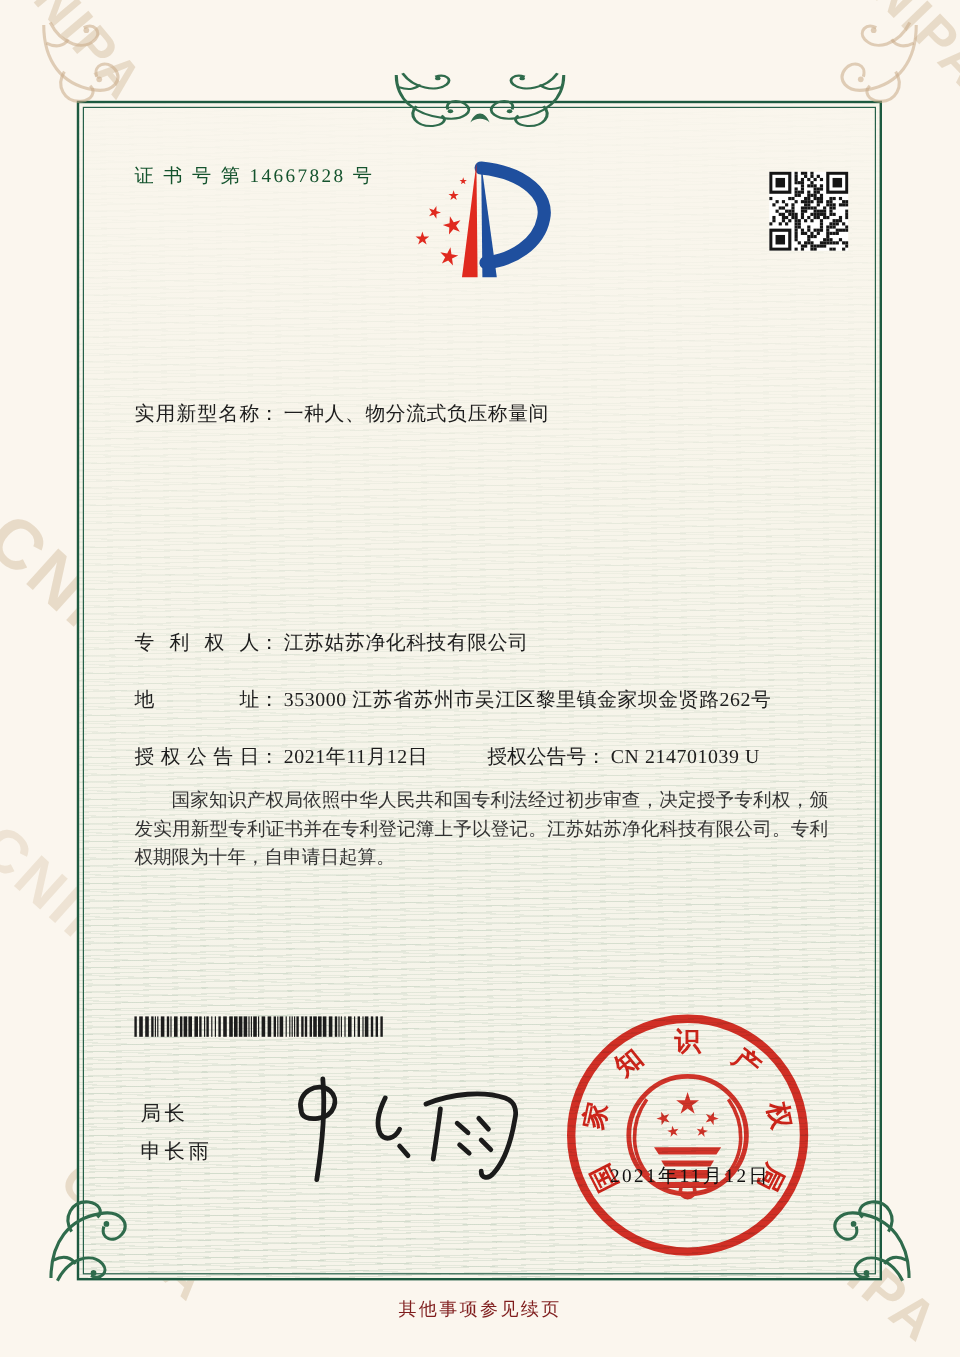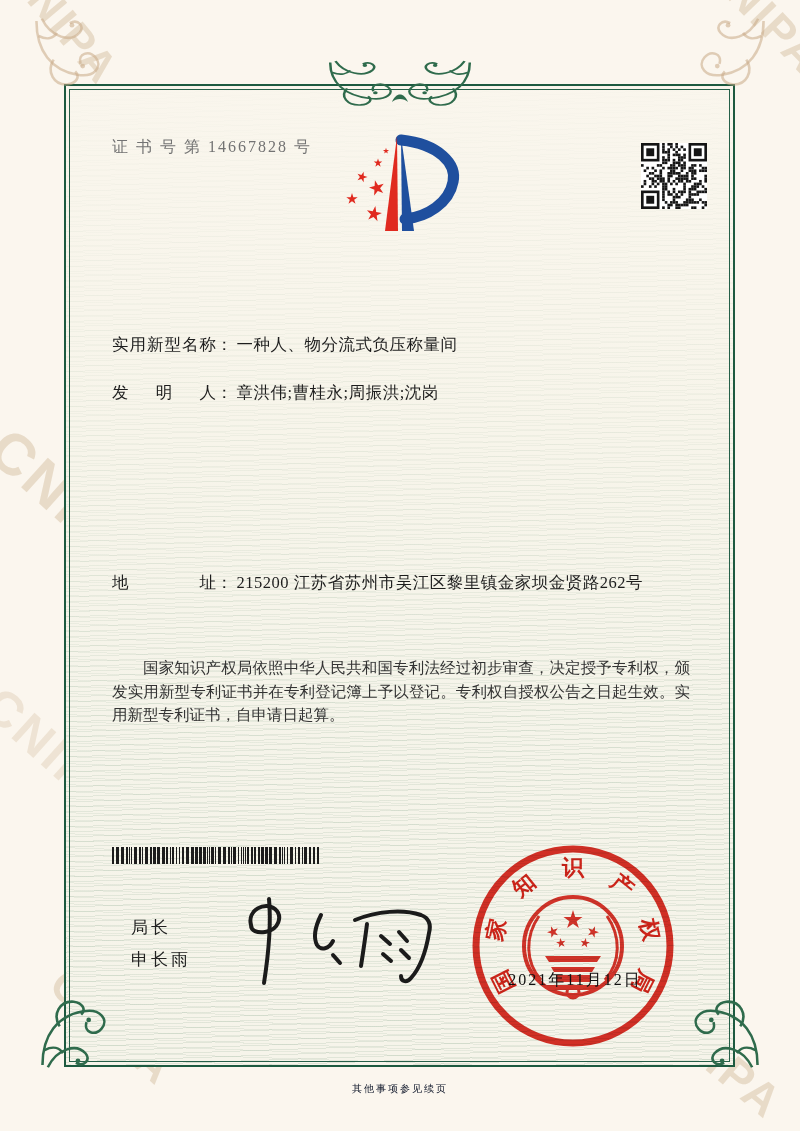--- a/index.html
+++ b/index.html
@@ -20,48 +20,48 @@
      border:2px solid #1d5a40;
      background-color:#f6f4ea;
      background-image:
        linear-gradient(180deg, rgba(250,246,237,0.92) 0%, rgba(248,245,234,0.55) 35%, rgba(240,242,230,0.15) 65%, rgba(236,240,228,0) 100%),
        repeating-linear-gradient(178deg, rgba(110,150,120,0.16) 0 1px, rgba(0,0,0,0) 1px 5px),
        repeating-linear-gradient(182deg, rgba(110,150,120,0.12) 0 1px, rgba(0,0,0,0) 1px 7px);}
   .frame::after{content:"";position:absolute;inset:3px;border:1px solid #266049;pointer-events:none;}
 
   .abs{position:absolute;z-index:3;}
 
-  .cert-no{left:112px;top:137px;font-size:16px;letter-spacing:2px;color:#737373;}
+  .cert-no{left:112px;top:137px;font-size:16px;letter-spacing:2px;color:#14532d;}
 
   .title{left:0;top:243px;width:100%;text-align:center;font-size:37px;font-weight:bold;
          letter-spacing:7px;color:#141414;}
 
   .field-row{left:112px;font-size:16.5px;color:#1d1d1d;white-space:nowrap;}
   .f-label{display:inline-block;width:104px;text-align:justify;text-align-last:justify;vertical-align:baseline;}
   .f-colon{display:inline-block;margin-right:4px;}
   .f-value{letter-spacing:0.5px;}
   .pair2{position:absolute;left:294px;top:0;white-space:nowrap;}
 
   .paras{left:112px;top:656px;width:578px;font-size:15.5px;line-height:23.5px;color:#333;text-align:justify;}
   .paras p{margin:0;text-indent:2em;}
 
   .barcode{left:112px;top:847px;width:210px;height:17px;font-size:0;}
   .barcode i{display:inline-block;height:17px;background:#1c1c1c;}
 
-  .signer{left:131px;font-family:"Liberation Sans","DejaVu Sans",sans-serif;
+  .signer{left:117px;font-family:"Liberation Sans","DejaVu Sans",sans-serif;
           font-size:17px;letter-spacing:3px;color:#222;}
 
   .seal{left:467px;top:840px;width:212px;height:212px;z-index:4;mix-blend-mode:multiply;}
   .seal-ch{position:absolute;left:106px;top:106px;font-size:22px;font-weight:bold;color:#d7261c;
            transform-origin:center;}
   .seal-date{left:490px;top:970px;width:170px;text-align:center;font-size:16px;letter-spacing:2px;
              color:#101010;z-index:5;}
 
   .page-info{left:0;top:1031px;width:100%;text-align:center;font-size:14px;letter-spacing:1px;color:#333;}
-  .footer-note{left:0;top:1082px;width:100%;text-align:center;font-size:10px;letter-spacing:2px;color:#0f172a;}
+  .footer-note{left:0;top:1082px;width:100%;text-align:center;font-size:15px;letter-spacing:2px;color:#7f1d1d;}
 </style>
 </head>
 <body>
 
 <div class="page">
 
   <svg width="0" height="0" style="position:absolute" aria-hidden="true">
     <defs>
       <path id="star" d="M0,-1 0.2245,-0.309 0.951,-0.309 0.3633,0.118 0.5878,0.809 0,0.382 -0.5878,0.809 -0.3633,0.118 -0.951,-0.309 -0.2245,-0.309 Z"></path>
       <g id="fl" fill="none" stroke="currentColor" stroke-width="2.4">
@@ -339,29 +339,35 @@
               <rect x="52.800000000000004" y="5.28" width="7.92" height="7.92" fill="#151515"></rect>
         <rect x="0" y="47.52" width="18.48" height="18.48" fill="#151515"></rect>
               <rect x="2.64" y="50.160000000000004" width="13.200000000000001" height="13.200000000000001" fill="#fff"></rect>
               <rect x="5.28" y="52.800000000000004" width="7.92" height="7.92" fill="#151515"></rect>
       </svg></div>
 
 
   <div class="abs field-row" style="top:334px">
     <span class="f-label">实用新型名称</span><span class="f-colon">：</span><span class="f-value">一种人、物分流式负压称量间</span>
   </div>
-  <div class="abs field-row" style="top:382px">
-    <span class="f-label">发明人</span><span class="f-colon">：</span><span class="f-value">章洪伟;曹桂永;周振洪;沈岗</span>
+  <div class="abs field-row" style="top:525px">
+    <span class="f-label">专利权人</span><span class="f-colon">：</span><span class="f-value">江苏姑苏净化科技有限公司</span>
   </div>
   <div class="abs field-row" style="top:572px">
-    <span class="f-label">地址</span><span class="f-colon">：</span><span class="f-value">215200 江苏省苏州市吴江区黎里镇金家坝金贤路262号</span>
+    <span class="f-label">地址</span><span class="f-colon">：</span><span class="f-value">353000 江苏省苏州市吴江区黎里镇金家坝金贤路262号</span>
+  </div>
+  <div class="abs field-row" style="top:620px">
+    <span class="f-label">授权公告日</span><span class="f-colon">：</span><span class="f-value">2021年11月12日</span>
+    <span class="pair2">
+      <span>授权公告号</span><span class="f-colon">：</span><span class="f-value">CN 214701039 U</span>
+    </span>
   </div>
 
   <div class="abs paras">
-    <p>国家知识产权局依照中华人民共和国专利法经过初步审查，决定授予专利权，颁发实用新型专利证书并在专利登记簿上予以登记。专利权自授权公告之日起生效。实用新型专利证书，自申请日起算。</p>
+    <p>国家知识产权局依照中华人民共和国专利法经过初步审查，决定授予专利权，颁发实用新型专利证书并在专利登记簿上予以登记。江苏姑苏净化科技有限公司。专利权期限为十年，自申请日起算。</p>
   </div>
 
   <div class="abs barcode"><i style="width:2px;margin-right:2px"></i><i style="width:3px;margin-right:2px"></i><i style="width:3px;margin-right:2px"></i><i style="width:2px;margin-right:1px"></i><i style="width:1px;margin-right:1px"></i><i style="width:1px;margin-right:2px"></i><i style="width:3px;margin-right:2px"></i><i style="width:2px;margin-right:1px"></i><i style="width:1px;margin-right:2px"></i><i style="width:3px;margin-right:2px"></i><i style="width:2px;margin-right:1px"></i><i style="width:3px;margin-right:1px"></i><i style="width:3px;margin-right:2px"></i><i style="width:3px;margin-right:1px"></i><i style="width:2px;margin-right:2px"></i><i style="width:1px;margin-right:1px"></i><i style="width:2px;margin-right:2px"></i><i style="width:1px;margin-right:2px"></i><i style="width:1px;margin-right:2px"></i><i style="width:2px;margin-right:2px"></i><i style="width:3px;margin-right:2px"></i><i style="width:3px;margin-right:1px"></i><i style="width:3px;margin-right:1px"></i><i style="width:3px;margin-right:1px"></i><i style="width:3px;margin-right:1px"></i><i style="width:1px;margin-right:1px"></i><i style="width:1px;margin-right:1px"></i><i style="width:3px;margin-right:1px"></i><i style="width:1px;margin-right:2px"></i><i style="width:3px;margin-right:2px"></i><i style="width:3px;margin-right:2px"></i><i style="width:2px;margin-right:1px"></i><i style="width:1px;margin-right:1px"></i><i style="width:3px;margin-right:2px"></i><i style="width:1px;margin-right:2px"></i><i style="width:1px;margin-right:1px"></i><i style="width:1px;margin-right:1px"></i><i style="width:1px;margin-right:1px"></i><i style="width:2px;margin-right:2px"></i><i style="width:2px;margin-right:1px"></i><i style="width:2px;margin-right:2px"></i><i style="width:2px;margin-right:1px"></i><i style="width:3px;margin-right:1px"></i><i style="width:3px;margin-right:1px"></i><i style="width:3px;margin-right:2px"></i><i style="width:3px;margin-right:2px"></i><i style="width:2px;margin-right:1px"></i><i style="width:1px;margin-right:1px"></i><i style="width:1px;margin-right:2px"></i><i style="width:1px;margin-right:2px"></i><i style="width:3px;margin-right:2px"></i><i style="width:1px;margin-right:2px"></i><i style="width:2px;margin-right:2px"></i><i style="width:1px;margin-right:1px"></i><i style="width:3px;margin-right:2px"></i><i style="width:2px;margin-right:2px"></i><i style="width:2px;margin-right:2px"></i><i style="width:2px;margin-right:1px"></i></div>
 
   <div class="abs signer" style="top:916px">局长</div>
   <div class="abs signer" style="top:948px">申长雨</div>
 
   <svg class="abs" style="left:235px;top:893px" width="200" height="95" viewBox="0 0 200 95">
     <g fill="none" stroke="#1b1b1b" stroke-width="4" stroke-linecap="round" stroke-linejoin="round">
       <path d="M16,32 C12,17 30,8 40,16 C48,23 44,37 30,39 C22,40 16,38 16,32"></path>

